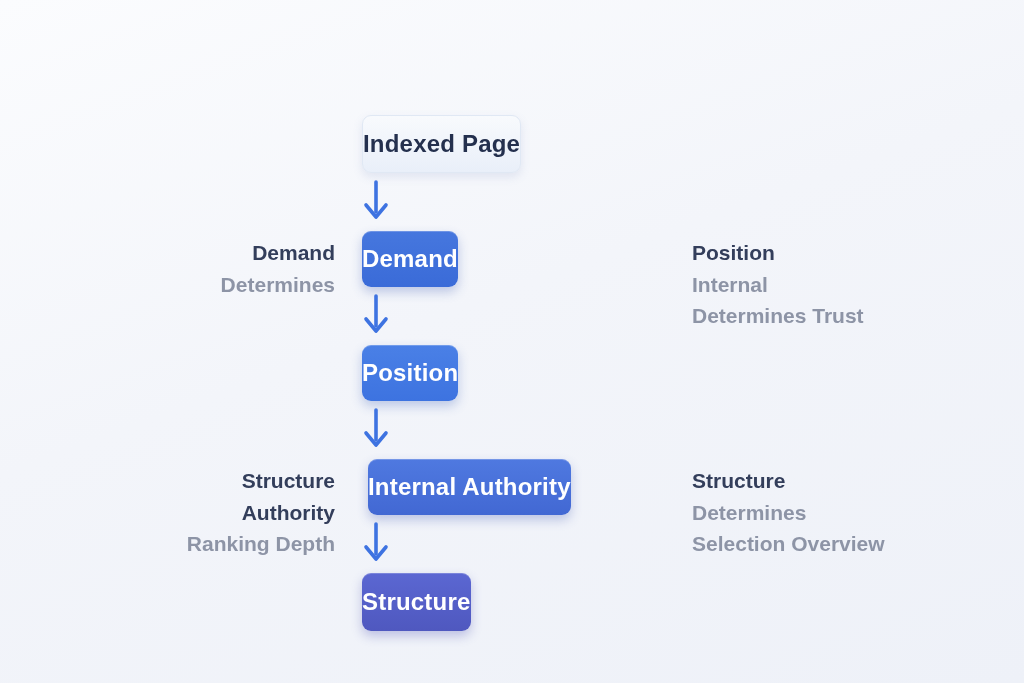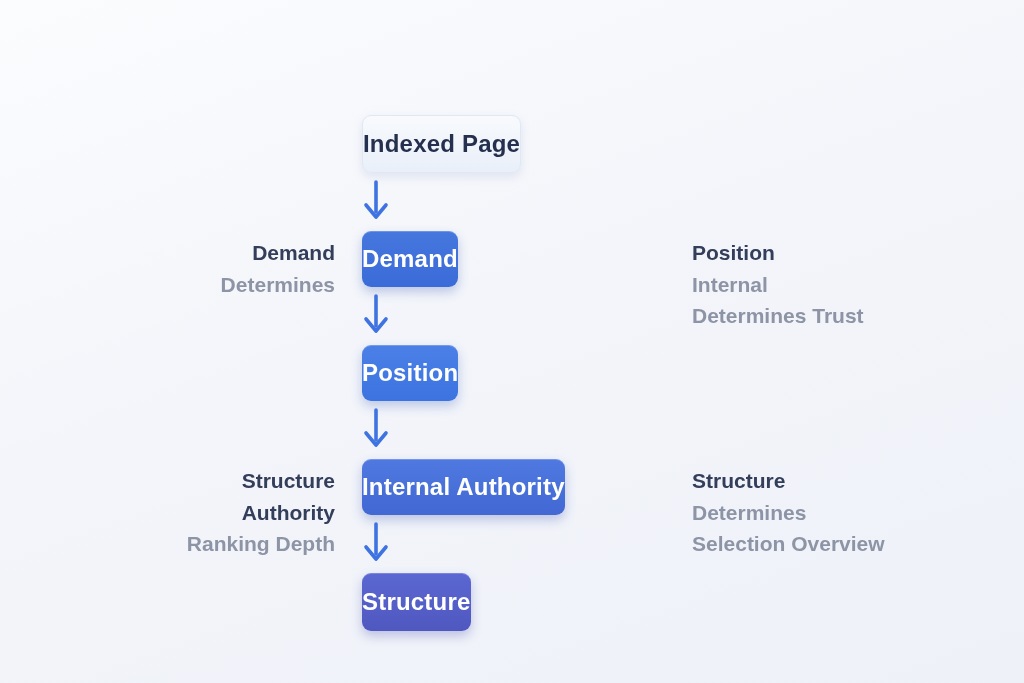--- a/index.html
+++ b/index.html
@@ -59,20 +59,21 @@
     background: linear-gradient(180deg, #4677de 0%, #3a6bd8 100%);
     box-shadow: 0 5px 11px rgba(60, 90, 180, 0.30), inset 0 1px 0 rgba(255,255,255,0.22);
   }
   .node-position {
     background: linear-gradient(180deg, #4a80e6 0%, #3d73e0 100%);
     box-shadow: 0 5px 11px rgba(60, 95, 185, 0.30), inset 0 1px 0 rgba(255,255,255,0.22);
   }
   .node-internal {
     background: linear-gradient(180deg, #4f79e0 0%, #4268d3 100%);
     box-shadow: 0 5px 11px rgba(62, 85, 180, 0.30), inset 0 1px 0 rgba(255,255,255,0.22);
+    margin-left: 6px;
   }
   .node-structure {
     height: 58px;
     background: linear-gradient(180deg, #5b67d2 0%, #4f58bf 100%);
     box-shadow: 0 5px 11px rgba(78, 85, 180, 0.32), inset 0 1px 0 rgba(255,255,255,0.20);
   }
 
   .arrow-wrap {
     height: 58px;
     display: flex;

